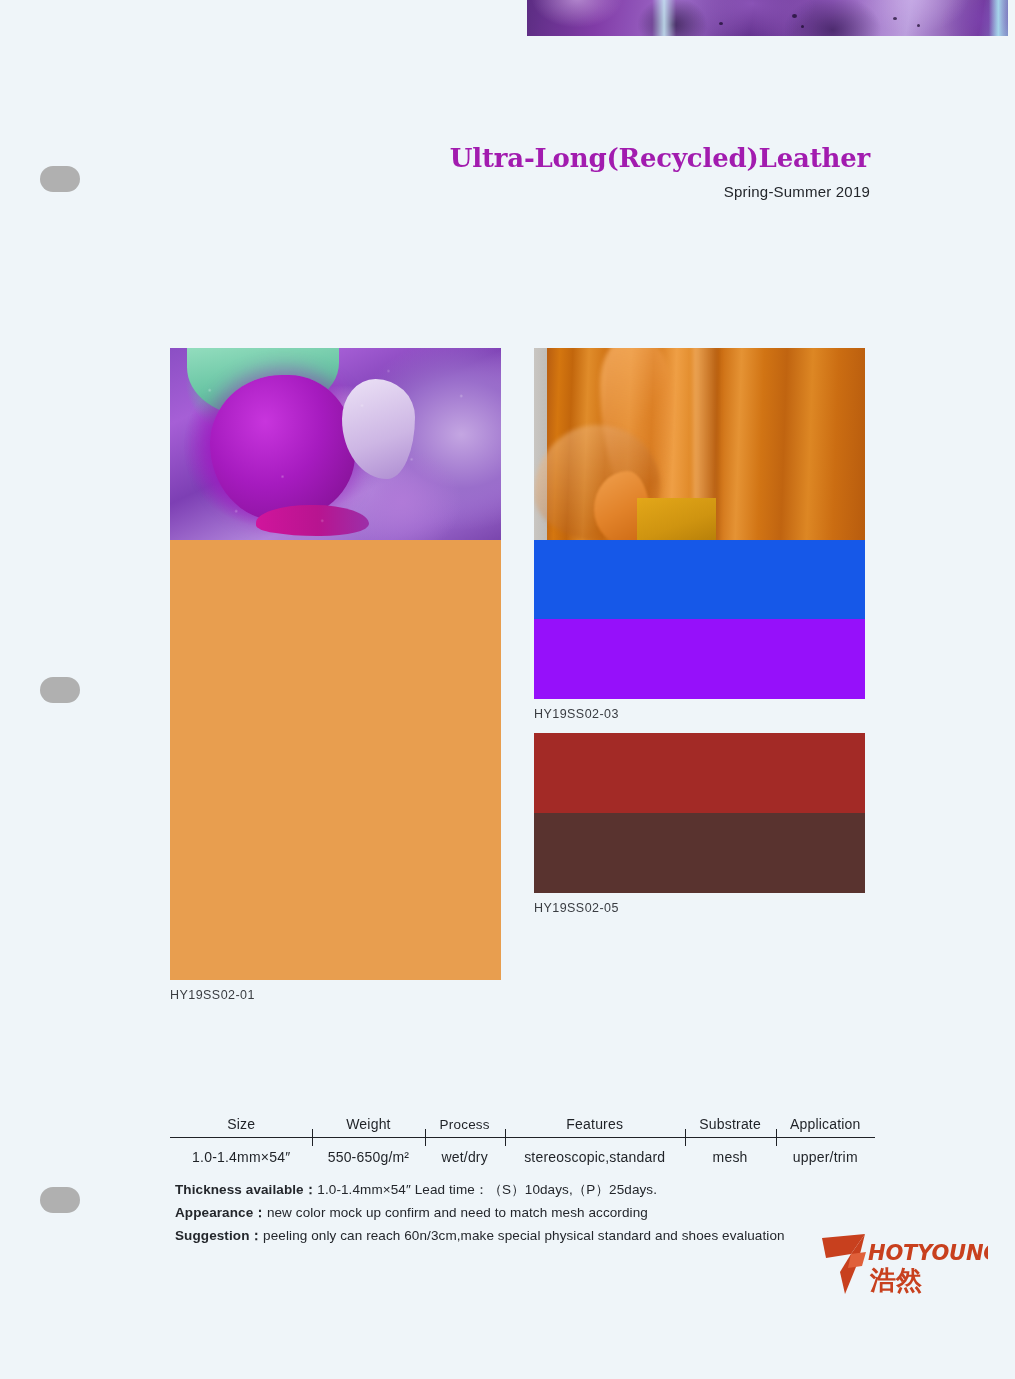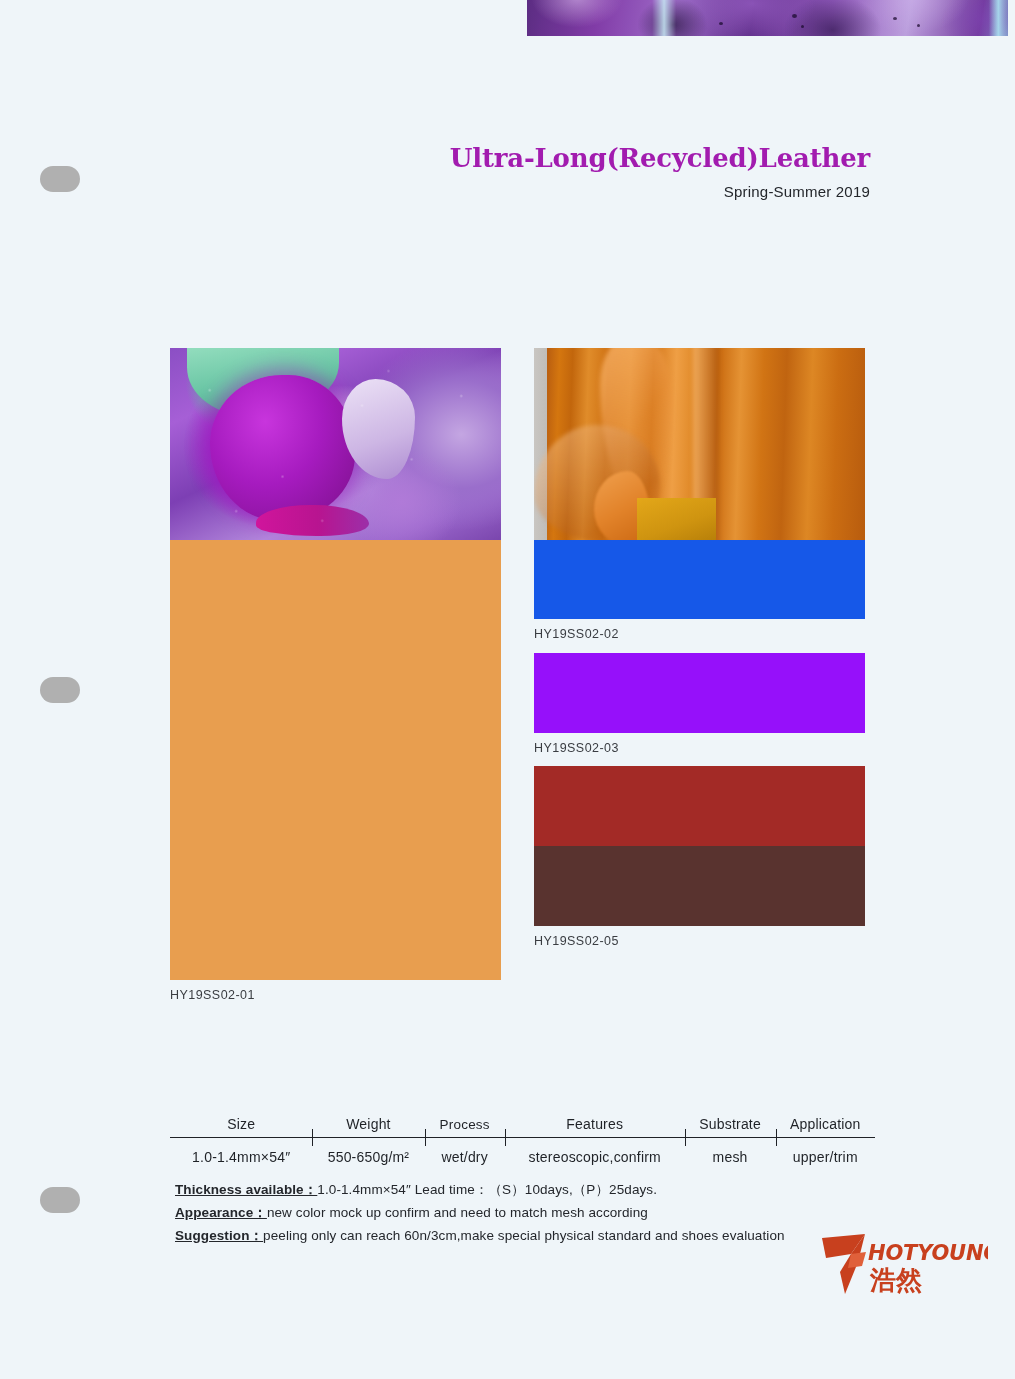--- a/index.html
+++ b/index.html
@@ -330,21 +330,21 @@
     top: 1178px;
     width: 720px;
   }
   .note-line {
     font-size: 13.5px;
     line-height: 23px;
     color: #24272c;
     letter-spacing: .1px;
     white-space: nowrap;
   }
-  .note-key { font-weight: 700; text-decoration: underline; }
+  .note-key { font-weight: 700; }
 
   
   .logo {
     position: absolute;
     left: 818px;
     top: 1232px;
     width: 170px;
     height: 66px;
   }
   .logo svg { display: block; }
@@ -393,21 +393,20 @@
     <div class="bg"></div>
     <div class="drape"></div>
     <div class="fold-a"></div>
     <div class="fold-b"></div>
     <div class="fold-c"></div>
     <div class="satin"></div>
     <div class="mustard"></div>
   </div>
 
   <div class="swatch sw-small" style="background: rgb(22, 88, 232);"></div>
-  <div class="label">HY19SS02-02</div>
 
   <div class="swatch sw-tall" style="background: rgb(150, 16, 250);"></div>
   <div class="label">HY19SS02-03</div>
 
   <div class="swatch sw-tall" style="background: rgb(163, 42, 38);"></div>
 
   <div class="swatch sw-tall" style="background: rgb(89, 51, 47);"></div>
   <div class="label">HY19SS02-05</div>
 
 </div>
@@ -428,21 +427,21 @@
     <span class="tick" style="left:36.1%;"></span>
     <span class="tick" style="left:47.5%;"></span>
     <span class="tick" style="left:73.0%;"></span>
     <span class="tick" style="left:85.9%;"></span>
   </div>
 
   <div class="spec-row spec-body">
     <div class="spec-cell c0">1.0-1.4mm×54″</div>
     <div class="spec-cell c1">550-650g/m²</div>
     <div class="spec-cell c2">wet/dry</div>
-    <div class="spec-cell c3">stereoscopic,confirm</div>
+    <div class="spec-cell c3">stereoscopic,standard</div>
     <div class="spec-cell c4">mesh</div>
     <div class="spec-cell c5">upper/trim</div>
   </div>
 
 </div>
 
 <div class="notes">
   <div class="note-line">
     <span class="note-key">Thickness available：</span><span>1.0-1.4mm×54″   Lead time：（S）10days,（P）25days.</span>
   </div>

